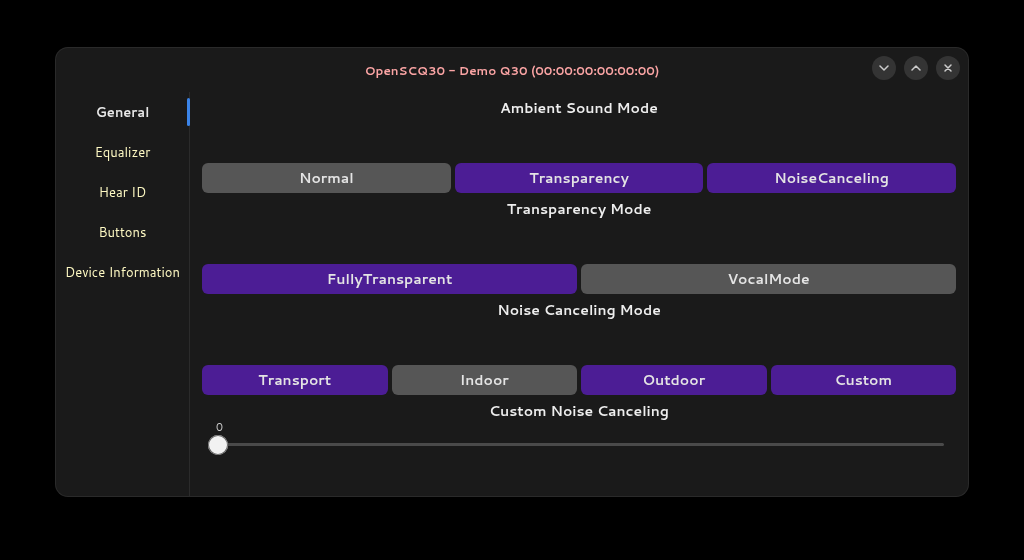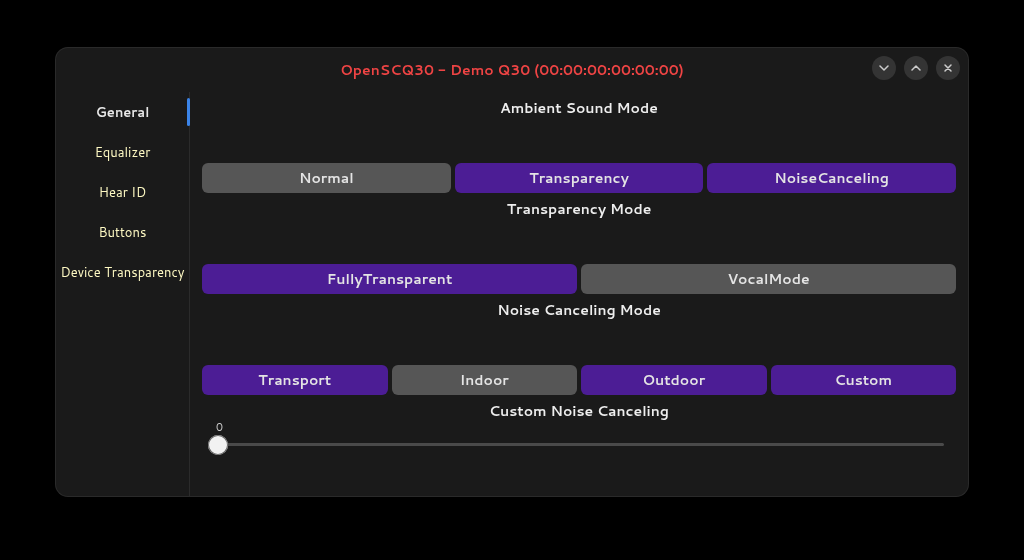--- a/index.html
+++ b/index.html
@@ -22,22 +22,22 @@
     display: flex;
     flex-direction: column;
     box-shadow: 0 0 0 1px #2a2a2a;
   }
   .titlebar {
     height: 44px;
     display: flex;
     align-items: center;
     justify-content: center;
     position: relative;
-    color: #ef4444;
-    font-size: 14px;
+    color: #fca5a5;
+    font-size: 12px;
     font-weight: 600;
   }
   .title-controls {
     position: absolute;
     right: 8px;
     top: 8px;
     display: flex;
     gap: 8px;
   }
   .title-btn {
@@ -200,21 +200,21 @@
       <div class="side-item">
           <span>Equalizer</span>
         </div>
       <div class="side-item">
           <span>Hear ID</span>
         </div>
       <div class="side-item">
           <span>Buttons</span>
         </div>
       <div class="side-item">
-          <span>Device Transparency</span>
+          <span>Device Information</span>
         </div>
     </div>
 
     <div class="main">
 
       <div class="section-label">Ambient Sound Mode</div>
       <div class="seg">
         <div class="seg-btn selected">
             <span>Normal</span>
           </div>

